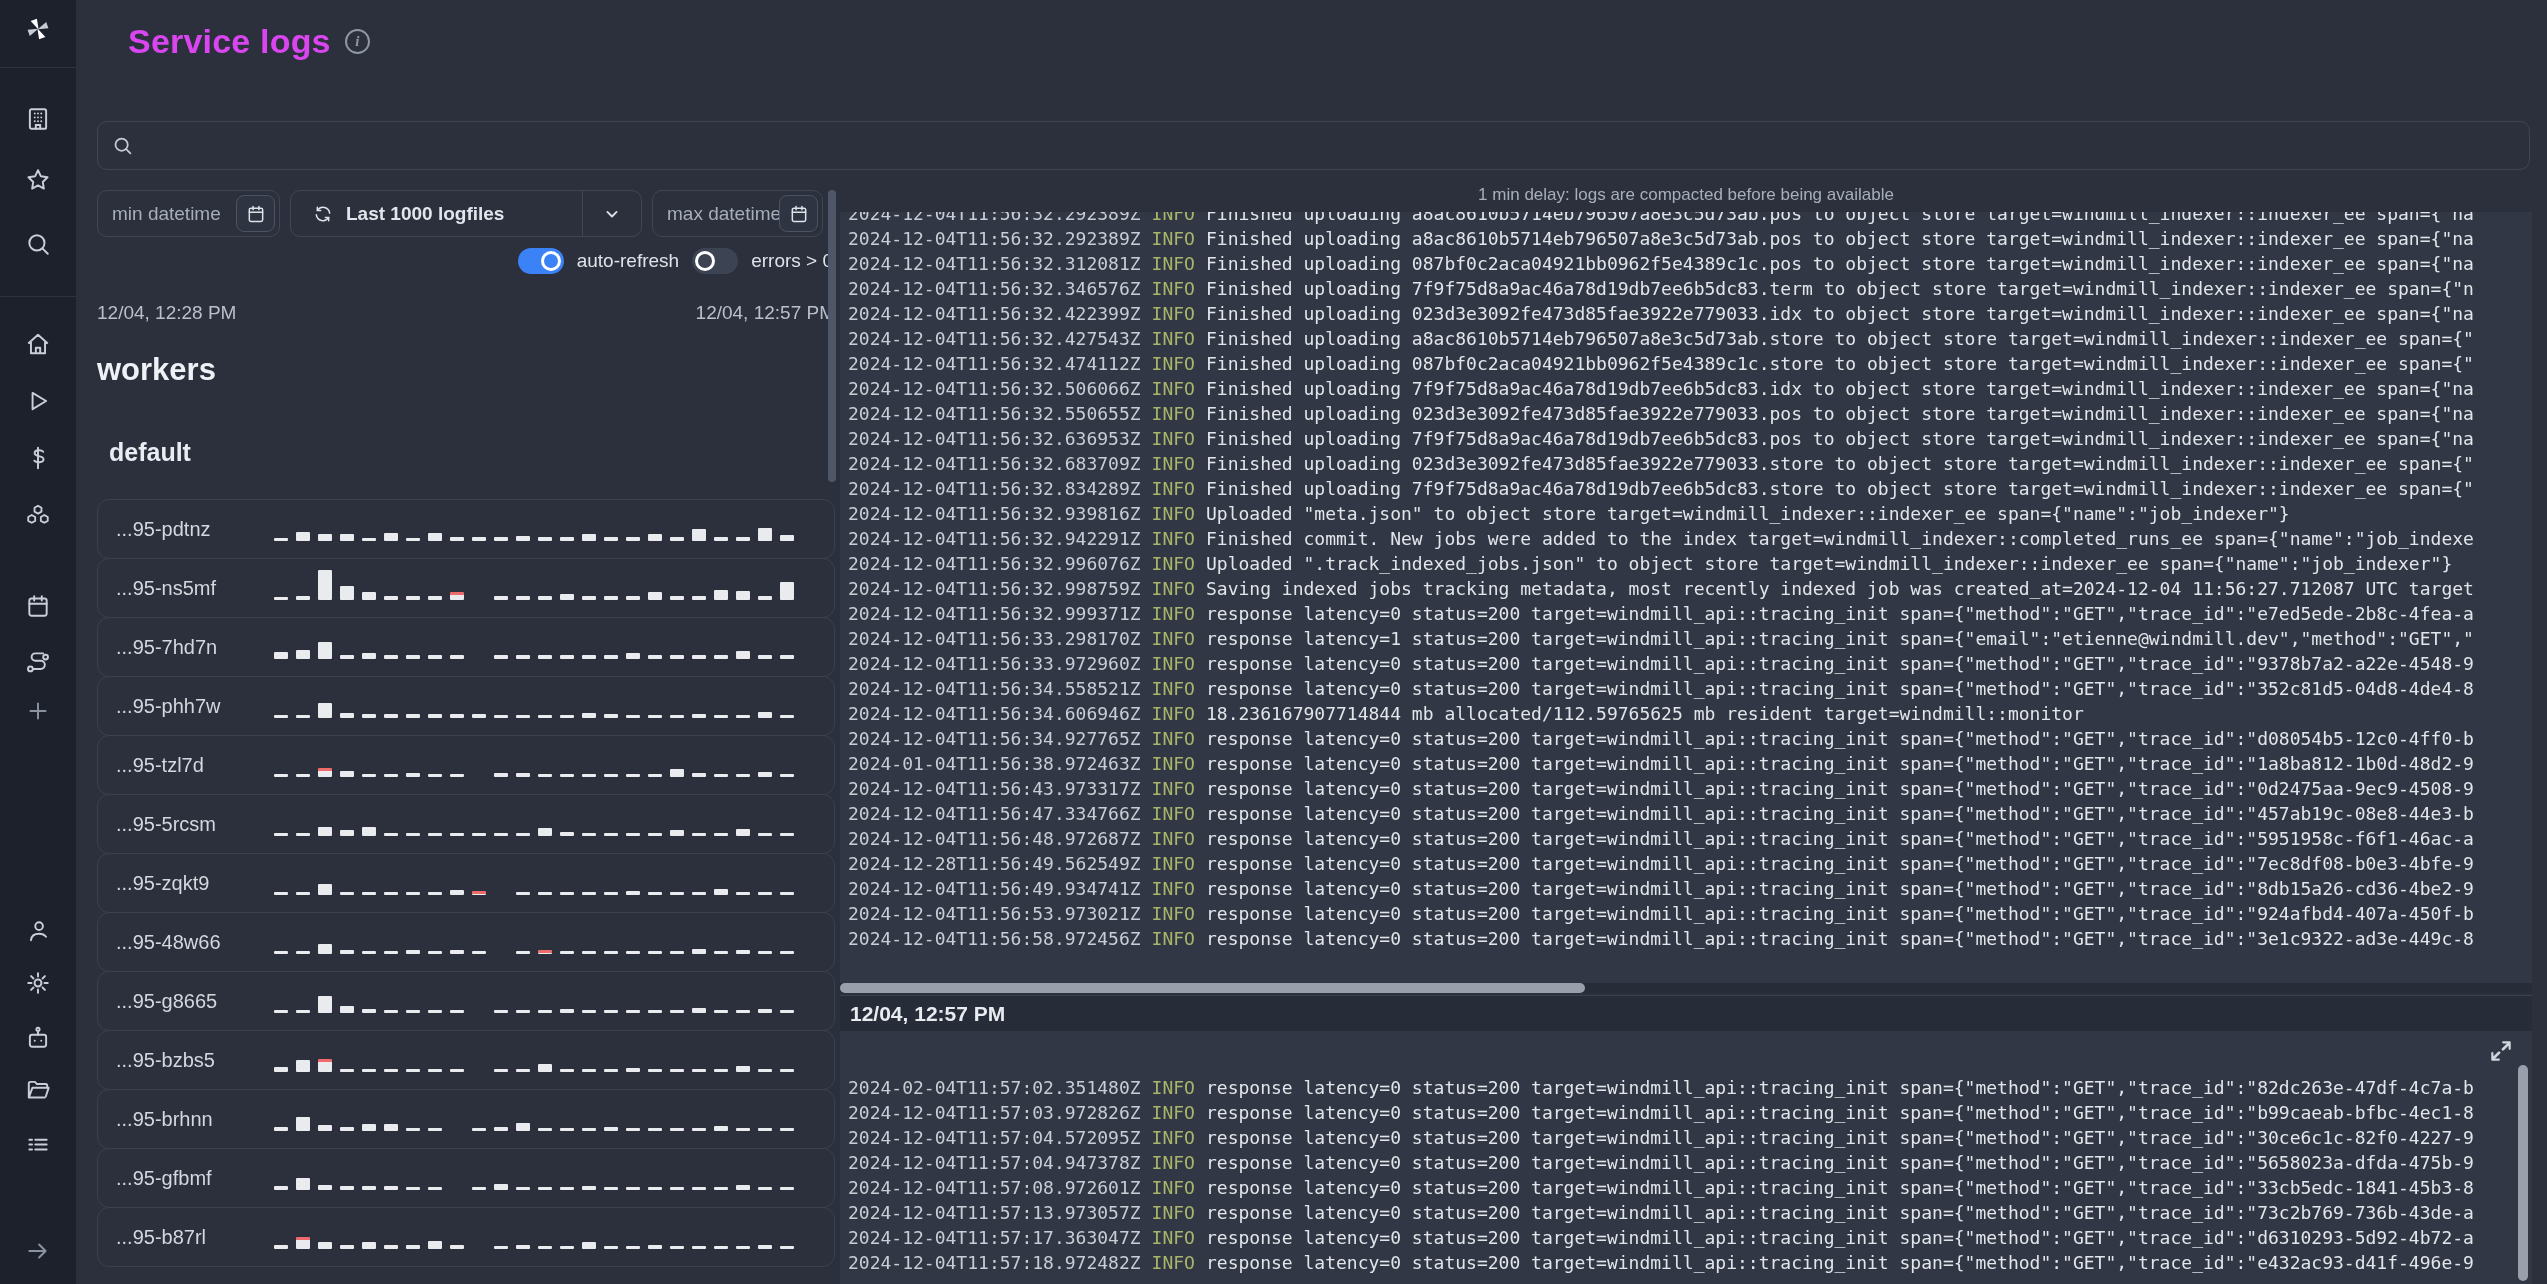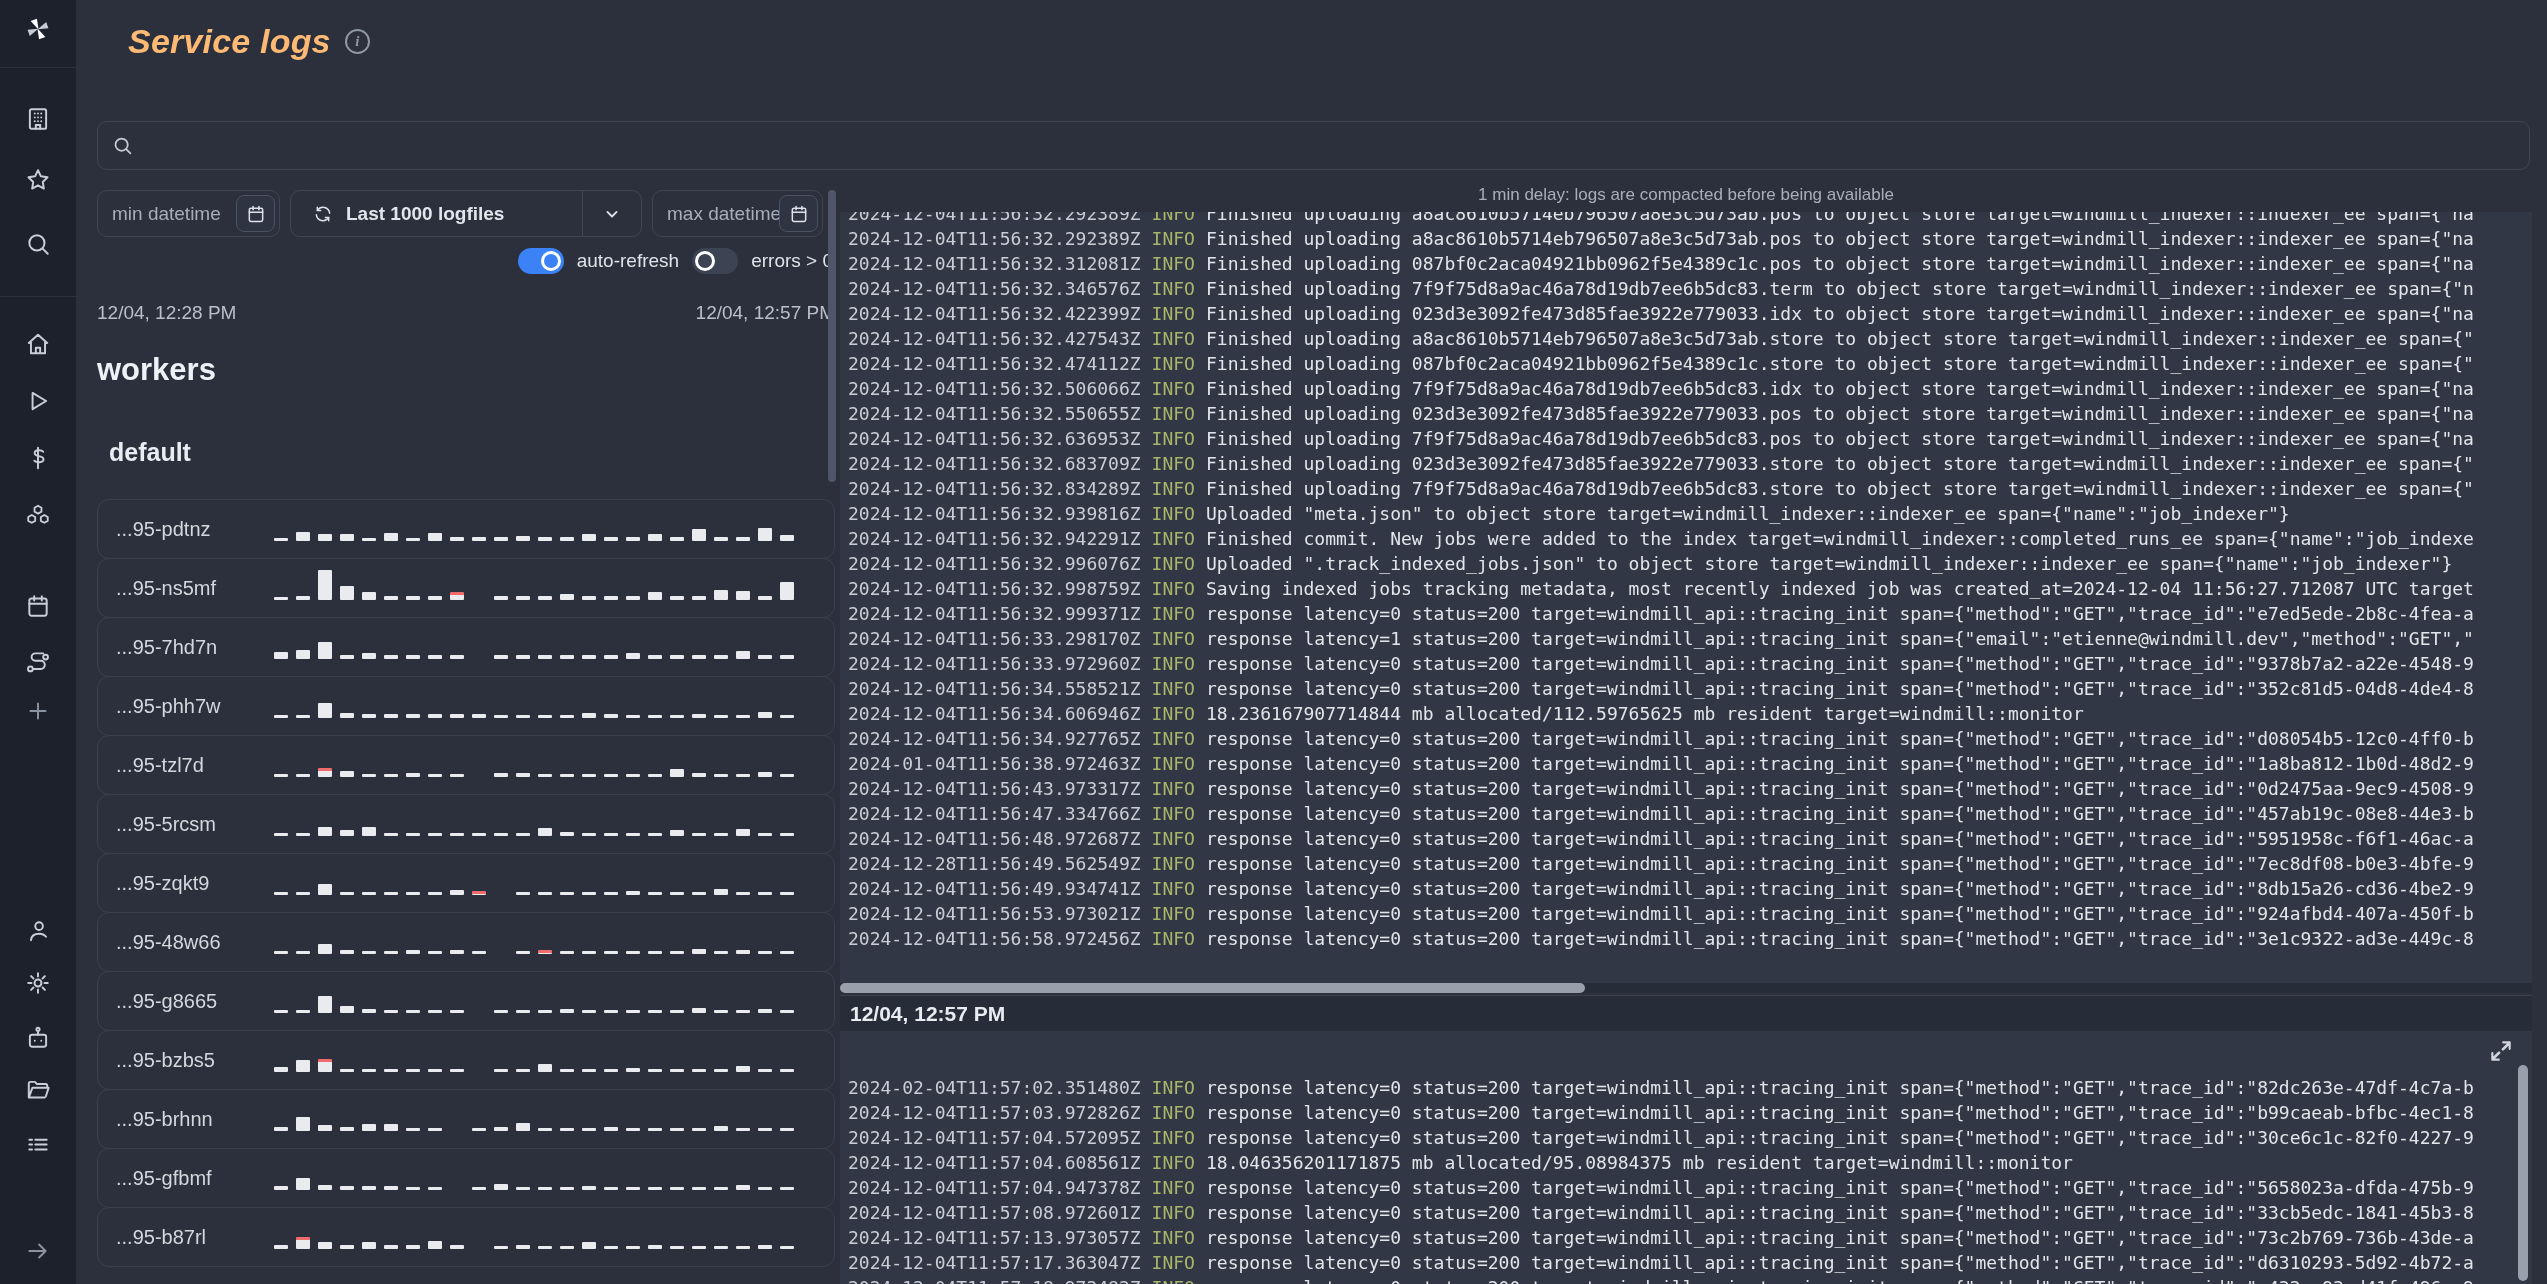--- a/index.html
+++ b/index.html
@@ -8,21 +8,21 @@
 
   
   .sidebar { position:absolute; left:0; top:0; width:76px; height:1284px; background:#1c212c; z-index:5; }
   .sidebar .sep { position:absolute; left:0; width:76px; height:1px; background:#2b313e; }
   .sb-ic { position:absolute; left:24px; width:28px; height:28px; color:#c9cfd9; display:flex; align-items:center; justify-content:center; cursor:pointer; }
   .sb-ic svg { width:26px; height:26px; }
   .sb-ic.dim { color:#8b93a1; }
 
   
   .page-title { position:absolute; left:128px; top:22px; display:flex; align-items:center; gap:14px; }
-  .page-title h1 { font-size:34px; font-weight:700; color:#fdba74; letter-spacing:.2px;font-style:italic; }
+  .page-title h1 { font-size:34px; font-weight:700; color:#d946ef; letter-spacing:.2px; }
   .info-circ { width:25px; height:25px; border:2px solid #8f97a3; border-radius:50%; color:#8f97a3; font-size:15px; display:flex; align-items:center; justify-content:center; font-family:"Liberation Serif",serif; font-style:italic; font-weight:700; }
 
   
   .search-box { position:absolute; left:97px; top:121px; width:2433px; height:49px; border:1.5px solid #3e4656; border-radius:10px; display:flex; align-items:center; padding:0 14px; background:#2b303c; }
   .search-box svg { width:21px; height:21px; color:#c6ccd4; flex:none; }
   .search-box input { flex:1; background:transparent; border:none; outline:none; color:#e5e9ee; font-size:19px; margin-left:12px; font-family:"Liberation Sans",sans-serif; }
 
   
   .left-panel { position:absolute; left:97px; top:190px; width:738px; height:1094px; }
   .pill { position:absolute; top:0; height:47px; border:1.5px solid #3e4656; border-radius:10px; display:flex; align-items:center; background:#2b303c; overflow:hidden; }
@@ -731,21 +731,20 @@
         </svg>
     </div>
     <div class="lines">
 
         <div class="ll"><span class="ts">2024-02-04T11:57:02.351480Z</span><span class="lv">INFO</span><span class="msg">response latency=0 status=200 target=windmill_api::tracing_init span={"method":"GET","trace_id":"82dc263e-47df-4c7a-b</span></div>
 
         <div class="ll"><span class="ts">2024-12-04T11:57:03.972826Z</span><span class="lv">INFO</span><span class="msg">response latency=0 status=200 target=windmill_api::tracing_init span={"method":"GET","trace_id":"b99caeab-bfbc-4ec1-8</span></div>
 
         <div class="ll"><span class="ts">2024-12-04T11:57:04.572095Z</span><span class="lv">INFO</span><span class="msg">response latency=0 status=200 target=windmill_api::tracing_init span={"method":"GET","trace_id":"30ce6c1c-82f0-4227-9</span></div>
 
-        <div class="ll"><span class="ts">2024-12-04T11:57:04.608561Z</span><span class="lv">INFO</span><span class="msg">18.046356201171875 mb allocated/95.08984375 mb resident target=windmill::monitor</span></div>
 
         <div class="ll"><span class="ts">2024-12-04T11:57:04.947378Z</span><span class="lv">INFO</span><span class="msg">response latency=0 status=200 target=windmill_api::tracing_init span={"method":"GET","trace_id":"5658023a-dfda-475b-9</span></div>
 
         <div class="ll"><span class="ts">2024-12-04T11:57:08.972601Z</span><span class="lv">INFO</span><span class="msg">response latency=0 status=200 target=windmill_api::tracing_init span={"method":"GET","trace_id":"33cb5edc-1841-45b3-8</span></div>
 
         <div class="ll"><span class="ts">2024-12-04T11:57:13.973057Z</span><span class="lv">INFO</span><span class="msg">response latency=0 status=200 target=windmill_api::tracing_init span={"method":"GET","trace_id":"73c2b769-736b-43de-a</span></div>
 
         <div class="ll"><span class="ts">2024-12-04T11:57:17.363047Z</span><span class="lv">INFO</span><span class="msg">response latency=0 status=200 target=windmill_api::tracing_init span={"method":"GET","trace_id":"d6310293-5d92-4b72-a</span></div>
 
         <div class="ll"><span class="ts">2024-12-04T11:57:18.972482Z</span><span class="lv">INFO</span><span class="msg">response latency=0 status=200 target=windmill_api::tracing_init span={"method":"GET","trace_id":"e432ac93-d41f-496e-9</span></div>

